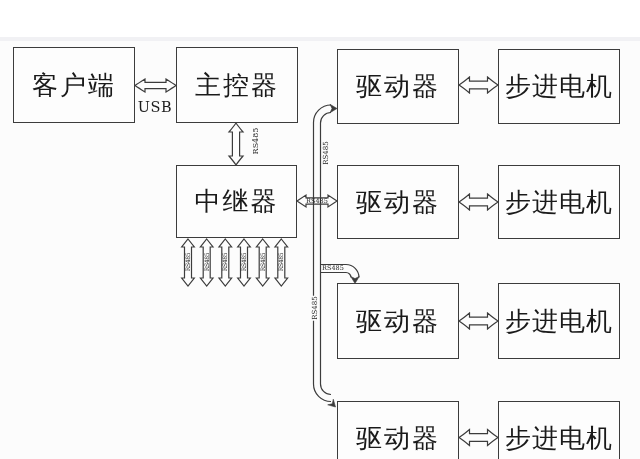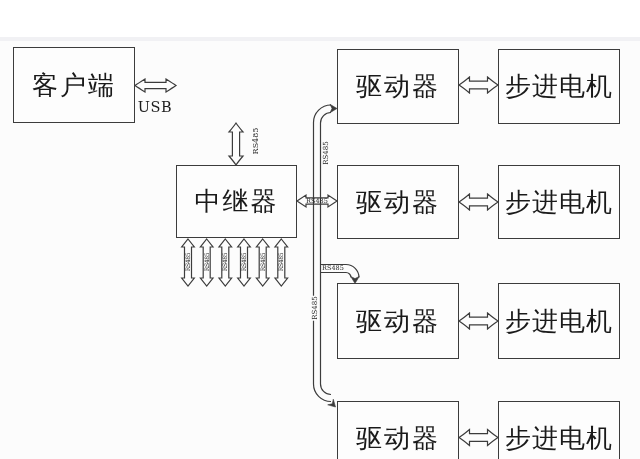--- a/index.html
+++ b/index.html
@@ -70,20 +70,23 @@
     <path class="head" d="M335.5,370 L327.7,367.8 L332.3,366.8 L333.3,362.2 Z"></path>
 
     <path class="pipe" d="M321,227.5 L346,227.5 A13,13 0 0 1 359,240.5"></path>
     <path class="pipe" d="M321,235.5 L346,235.5 A5,5 0 0 1 351,240.5"></path>
     <path class="head" d="M355,246.5 L350.8,239.5 L355,241.6 L359.2,239.5 Z"></path>
   </svg>
 
   <div class="node" style="left:13px;top:10px;width:122px;height:76px;">
     <span>客户端</span>
   </div>
+  <div class="node" style="left:176px;top:10px;width:122px;height:76px;">
+    <span>主控器</span>
+  </div>
   <div class="node" style="left:176px;top:128px;width:121px;height:73px;">
     <span>中继器</span>
   </div>
   <div class="node" style="left:337px;top:12px;width:122px;height:75px;">
     <span>驱动器</span>
   </div>
   <div class="node" style="left:498px;top:12px;width:122px;height:75px;letter-spacing:1px;">
     <span>步进电机</span>
   </div>
   <div class="node" style="left:337px;top:128px;width:122px;height:74px;">

